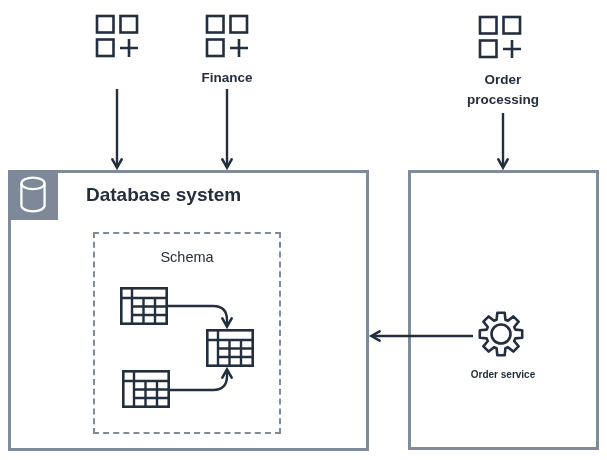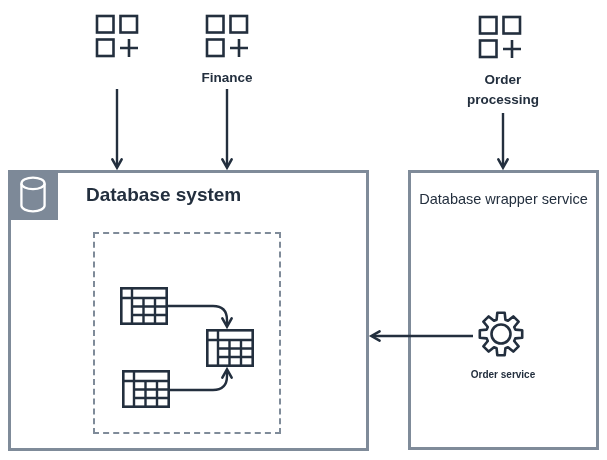--- a/index.html
+++ b/index.html
@@ -75,36 +75,36 @@
       <g class="stroke-white" stroke-width="2.2">
         <ellipse cx="15" cy="8" rx="11" ry="5.5"></ellipse>
         <path d="M4,8 v21 a11,5.5 0 0 0 22 0 v-21"></path>
       </g>
     </svg>
   </div>
 
   <div class="box-title-left">Database system</div>
 
   <div class="schema-box"></div>
+  <div class="schema-title">Schema</div>
 
   <svg class="table-icon" style="left:120px;top:287px" viewBox="0 0 48 38">
     <rect x="1.3" y="1.3" width="45.4" height="35.4" class="stroke-ink fill-white" stroke-width="2.6"></rect>
     <path class="stroke-ink" stroke-width="2.4" d="M12,1.3 V36.7 M1.3,11 H46.7 M23.5,11 V36.7 M35,11 V36.7 M12,19.5 H46.7 M12,28 H46.7"></path>
   </svg>
   <svg class="table-icon" style="left:122px;top:370px" viewBox="0 0 48 38">
     <rect x="1.3" y="1.3" width="45.4" height="35.4" class="stroke-ink fill-white" stroke-width="2.6"></rect>
     <path class="stroke-ink" stroke-width="2.4" d="M12,1.3 V36.7 M1.3,11 H46.7 M23.5,11 V36.7 M35,11 V36.7 M12,19.5 H46.7 M12,28 H46.7"></path>
   </svg>
   <svg class="table-icon" style="left:206px;top:329px" viewBox="0 0 48 38">
     <rect x="1.3" y="1.3" width="45.4" height="35.4" class="stroke-ink fill-white" stroke-width="2.6"></rect>
     <path class="stroke-ink" stroke-width="2.4" d="M12,1.3 V36.7 M1.3,11 H46.7 M23.5,11 V36.7 M35,11 V36.7 M12,19.5 H46.7 M12,28 H46.7"></path>
   </svg>
 
   <div class="box" style="left:408px;top:170px;width:191px;height:280px"></div>
-  <div class="wrap-title">Database wrapper service</div>
 
   <svg class="gear-icon" viewBox="0 0 48 48">
     <path id="gear-path" class="stroke-ink fill-white" stroke-width="2.6" stroke-linejoin="round" d="M20.3 2.8 L27.7 2.8 L28.4 9.7 L31.0 10.8 L36.3 6.4 L41.6 11.7 L37.2 17.0 L38.3 19.6 L45.2 20.3 L45.2 27.7 L38.3 28.4 L37.2 31.0 L41.6 36.3 L36.3 41.6 L31.0 37.2 L28.4 38.3 L27.7 45.2 L20.3 45.2 L19.6 38.3 L17.0 37.2 L11.7 41.6 L6.4 36.3 L10.8 31.0 L9.7 28.4 L2.8 27.7 L2.8 20.3 L9.7 19.6 L10.8 17.0 L6.4 11.7 L11.7 6.4 L17.0 10.8 L19.6 9.7 Z"></path>
     <circle cx="24" cy="24" r="9.5" class="stroke-ink fill-white" stroke-width="2.6"></circle>
   </svg>
   <div class="service-label">Order service</div>
 
   <svg class="connectors">
     <defs>
       <marker id="arrow" markerUnits="userSpaceOnUse" markerWidth="14" markerHeight="14" viewBox="0 0 12 12" refX="8.5" refY="6" orient="auto">

